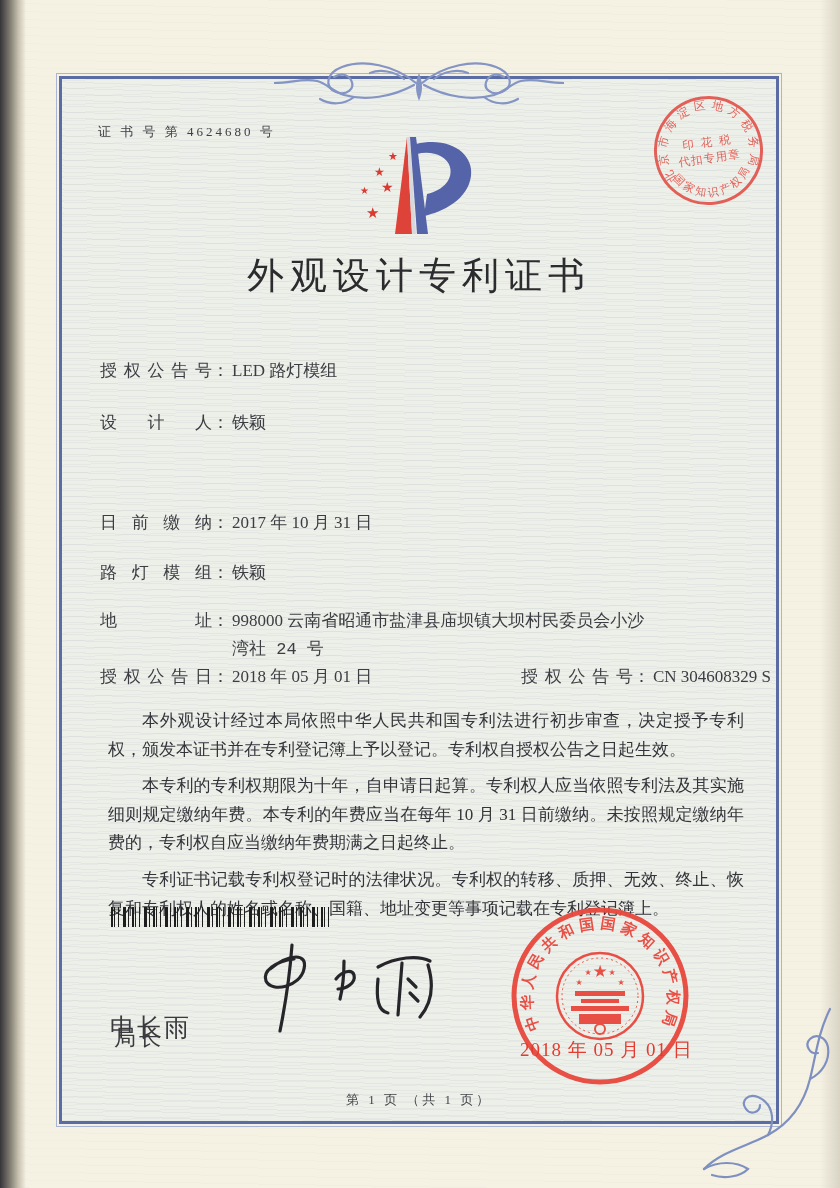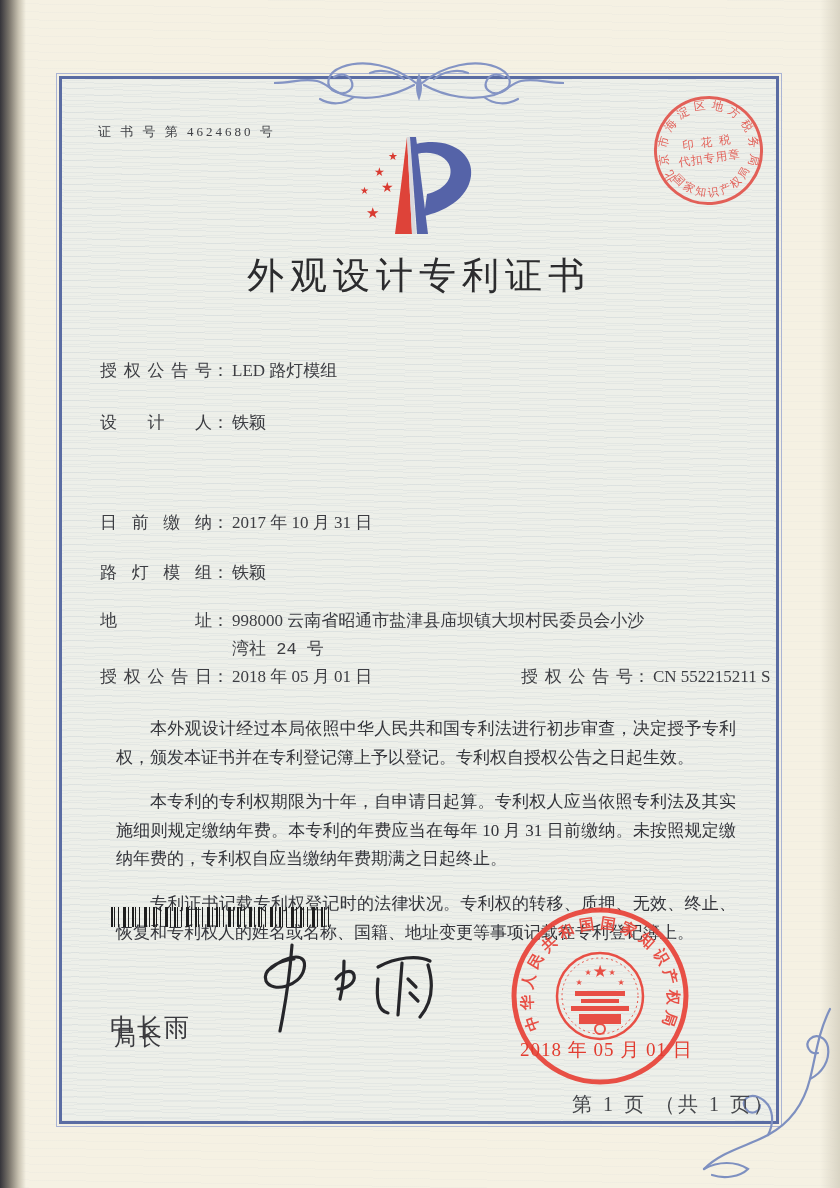--- a/index.html
+++ b/index.html
@@ -27,31 +27,31 @@
   .top-orn{position:absolute;top:-34px;left:50%;transform:translateX(-50%);}
   .tax-stamp{position:absolute;left:589px;top:14px;transform:rotate(-8deg);opacity:.92;}
   .logo{position:absolute;left:292px;top:55px;}
   .title{position:absolute;left:0;top:172px;width:100%;text-align:center;
     font-size:37px;font-weight:400;letter-spacing:6px;color:#2c2c2e;}
   .row{position:absolute;left:38px;font-size:17px;color:#3c3d42;white-space:nowrap;}
   .flabel{display:inline-block;width:112px;text-align:justify;text-align-last:justify;-moz-text-align-last:justify;}
   .fcolon{display:inline-block;width:20px;}
   .paras{position:absolute;left:38px;top:620px;width:652px;font-size:17px;line-height:28.6px;
     text-align:justify;color:#33343a;}
-  .paras p{margin:16px;text-indent:2em;}
+  .paras p{margin:8px;text-indent:2em;}
   .barcode{position:absolute;left:49px;top:828px;width:218px;height:20px;
     background:repeating-linear-gradient(90deg,#1e1e1e 0 2px,transparent 2px 3px,#1e1e1e 3px 4px,transparent 4px 7px,#1e1e1e 7px 8px,transparent 8px 12px,#1e1e1e 12px 15px,transparent 15px 17px,#1e1e1e 17px 18px,transparent 18px 21px);}
   .director-label{position:absolute;left:52px;top:944px;font-size:22px;letter-spacing:3px;color:#3a3a3e;text-align:right;}
   .director-name{position:absolute;left:48px;top:932px;font-size:25px;letter-spacing:2px;color:#3a3a3e;}
   .signature{position:absolute;left:170px;top:860px;}
   .office-seal{position:absolute;left:447px;top:826px;opacity:.95;}
   .seal-date{position:absolute;left:458px;top:958px;font-size:19px;letter-spacing:1px;color:#e23c30;z-index:3;white-space:nowrap;}
   .corner-orn{position:absolute;left:636px;top:924px;}
-  .footer{position:absolute;left:0;top:1012px;width:100%;text-align:right;
-    font-size:20px;letter-spacing:3px;color:#44464a;}
+  .footer{position:absolute;left:0;top:1012px;width:100%;text-align:center;
+    font-size:13px;letter-spacing:3px;color:#44464a;}
   .addr2{position:absolute;left:170px;font-size:17px;color:#3c3d42;font-family:Liberation Mono, monospace;}
   .grant-right{position:absolute;left:421px;top:0;}
   svg text{font-family:"Liberation Serif","DejaVu Serif",serif;}
 </style>
 </head>
 <body>
 
 <div class="spine"></div>
 <div class="right-edge"></div>
 
@@ -115,21 +115,21 @@
   <div class="row" style="top:530px">
     <span class="flabel">地址</span><span class="fcolon">：</span><span class="fvalue">998000 云南省昭通市盐津县庙坝镇大坝村民委员会小沙</span>
   </div>
   <div class="addr2" style="top:558px">湾社 24 号</div>
 
   <div class="row" style="top:586px;width:652px">
     <span>
       <span class="flabel">授权公告日</span><span class="fcolon">：</span><span>2018 年 05 月 01 日</span>
     </span>
     <span class="grant-right">
-      <span class="flabel">授权公告号</span><span class="fcolon">：</span><span>CN 552215211 S</span>
+      <span class="flabel">授权公告号</span><span class="fcolon">：</span><span>CN 304608329 S</span>
     </span>
   </div>
 
   <div class="paras">
     <p>本外观设计经过本局依照中华人民共和国专利法进行初步审查，决定授予专利权，颁发本证书并在专利登记簿上予以登记。专利权自授权公告之日起生效。</p>
     <p>本专利的专利权期限为十年，自申请日起算。专利权人应当依照专利法及其实施细则规定缴纳年费。本专利的年费应当在每年 10 月 31 日前缴纳。未按照规定缴纳年费的，专利权自应当缴纳年费期满之日起终止。</p>
     <p>专利证书记载专利权登记时的法律状况。专利权的转移、质押、无效、终止、恢复和专利权人的姓名或名称、国籍、地址变更等事项记载在专利登记簿上。</p>
   </div>
 
   <div class="barcode"></div>

